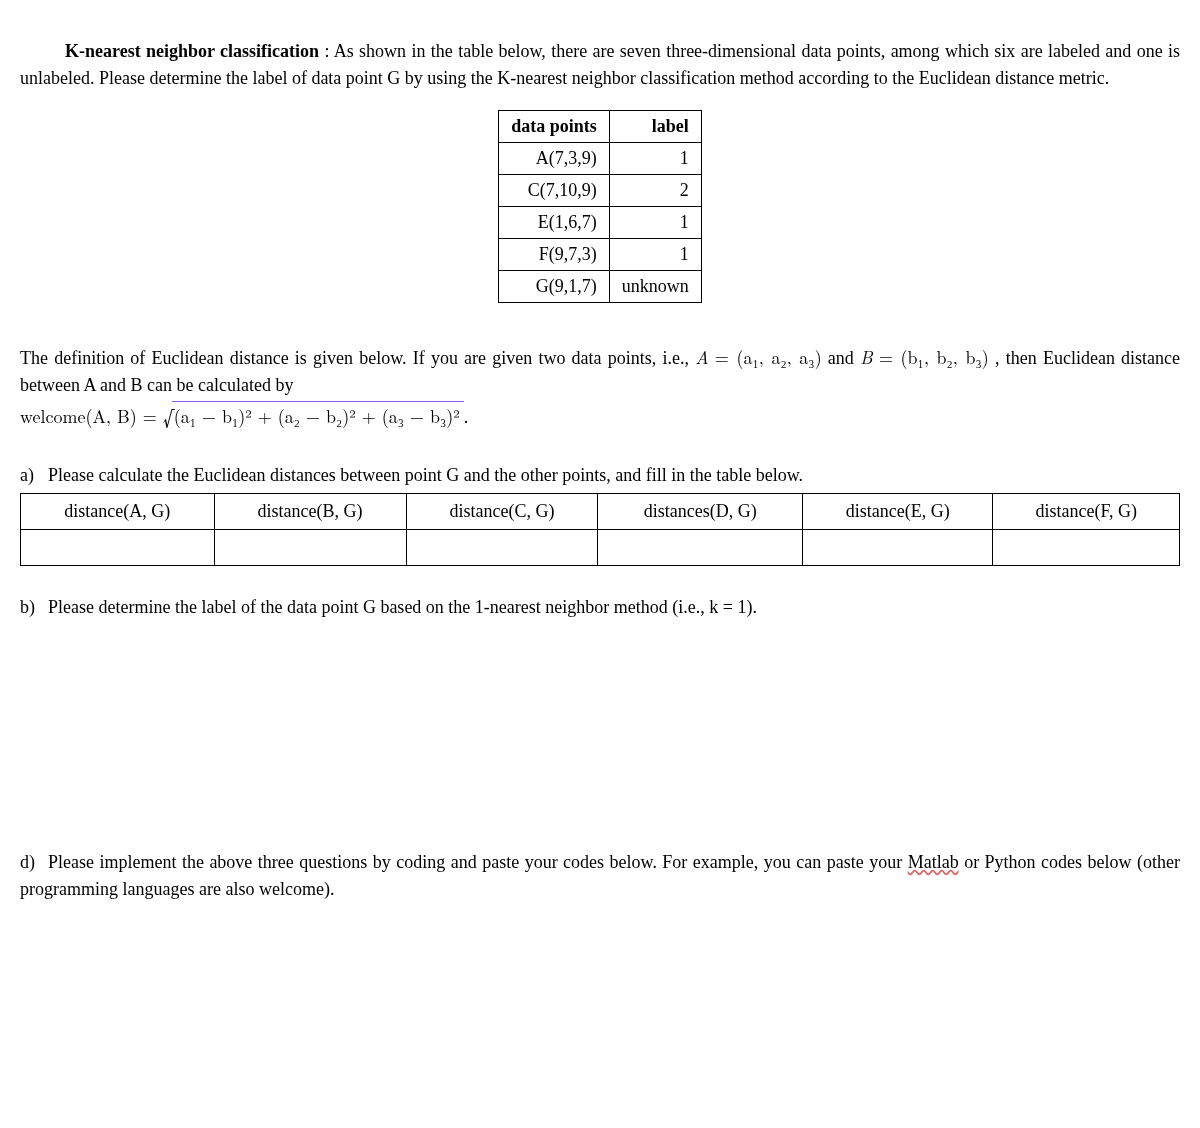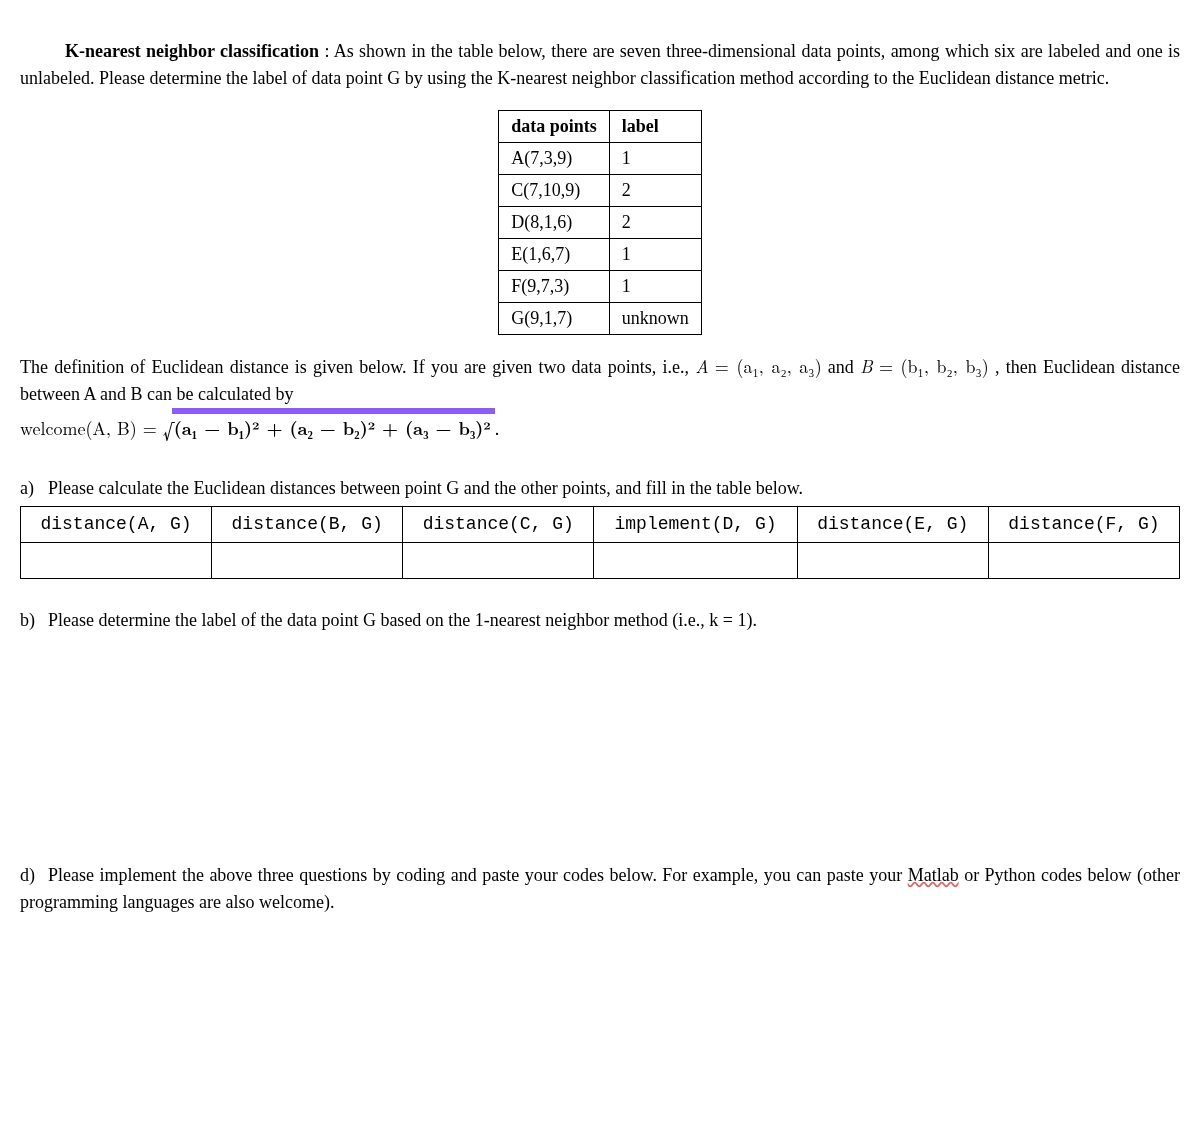--- a/index.html
+++ b/index.html
@@ -23,50 +23,49 @@
       text-align: center;
     }
     table.data-table {
       border-collapse: collapse;
       margin: 0 auto;
     }
     table.data-table th,
     table.data-table td {
       border: 1px solid #000;
       padding: 2px 12px;
-      text-align: left;
+      text-align: right;
       margin-top: 27px;
     }
     table.data-table th {
       font-weight: bold;
     }
     table.dist-table {
       border-collapse: collapse;
       width: 100%;
       margin-top: 4px;
     }
     table.dist-table td {
       border: 1px solid #000;
       padding: 4px 8px;
       text-align: center;
-      font-family: Liberation Mono, monospace;
+      font-family: Liberation Serif, serif;
     }
     .math {
       font-family: "Latin Modern Roman", "Computer Modern", serif;
       font-style: italic;
     }
     .math-rm {
       font-family: "Latin Modern Roman", "Computer Modern", serif;
       font-style: normal;
     }
     .sqrt {
       display: inline-block;
-      border-top: 6px solid #8b5cf6;
+      border-top: 1px solid #8b5cf6;
       padding: 0 4px 0 2px;
-      font-weight: bold;
     }
     .sqrt-sign {
       font-size: 1.3em;
       vertical-align: -0.15em;
       margin-right: -2px;
     }
     .question {
       margin-top: 28px;
     }
     .q-marker {
@@ -104,40 +103,36 @@
       </tr>
       <tr>
         <td>A(7,3,9)</td>
         <td class="center">1</td>
       </tr>
       <tr>
         <td>C(7,10,9)</td>
         <td class="center">2</td>
       </tr>
       <tr>
-        <td>D(8,1,6)</td>
-        <td class="center">2</td>
-      </tr>
-      <tr>
         <td>E(1,6,7)</td>
         <td class="center">1</td>
       </tr>
       <tr>
         <td>F(9,7,3)</td>
         <td class="center">1</td>
       </tr>
       <tr>
         <td>G(9,1,7)</td>
         <td class="center">unknown</td>
       </tr>
     </tbody>
       </table>
   </div>
 
-  <p class="justified" style="margin-top:17px">
+  <p class="justified" style="margin-top:40px">
     <span>The definition of Euclidean distance is given below. If you are given two data points, i.e., </span>
     <span class="math">A</span>
     <span class="math-rm"> = </span>
     <span class="math-rm">(a₁, a₂, a₃)</span>
     <span> and </span>
     <span class="math">B</span>
     <span class="math-rm"> = </span>
     <span class="math-rm">(b₁, b₂, b₃)</span>
     <span>,  then Euclidean distance between A and B can be calculated by</span><br>
     <span class="math-rm">welcome(A, B) = </span><span class="sqrt-sign math-rm">√</span><span class="sqrt math-rm">(a₁ − b₁)² + (a₂ − b₂)² + (a₃ − b₃)²</span><span>.</span>
@@ -146,21 +141,21 @@
   <div class="question">
     <div class="justified">
       <span class="q-marker">a)</span><span class="q-body">Please calculate the Euclidean distances between point G and the other points, and fill in the table below.</span>
     </div>
     <table class="dist-table">
       <tbody>
           <tr>
         <td>distance(A, G)</td>
         <td>distance(B, G)</td>
         <td>distance(C, G)</td>
-        <td>implement(D, G)</td>
+        <td>distances(D, G)</td>
         <td>distance(E, G)</td>
         <td>distance(F, G)</td>
       </tr>
       <tr>
         <td>&nbsp;</td>
         <td>&nbsp;</td>
         <td>&nbsp;</td>
         <td>&nbsp;</td>
         <td>&nbsp;</td>
         <td>&nbsp;</td>

